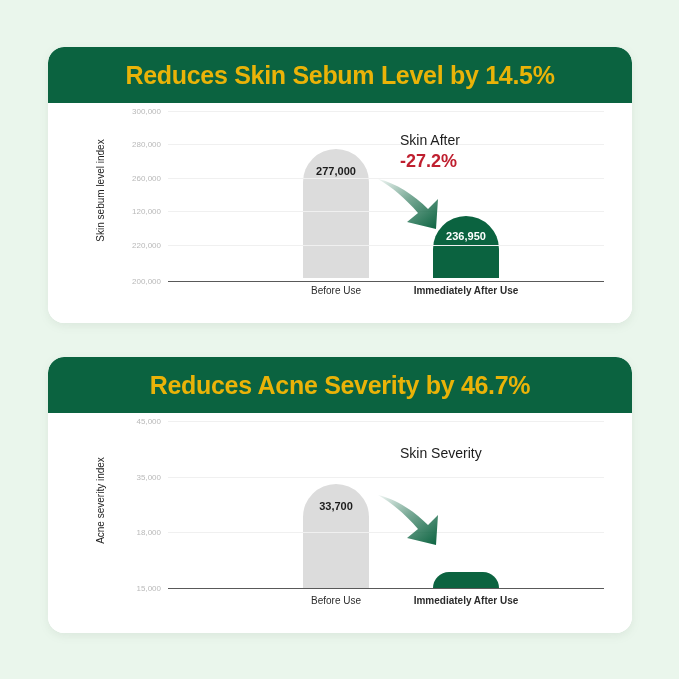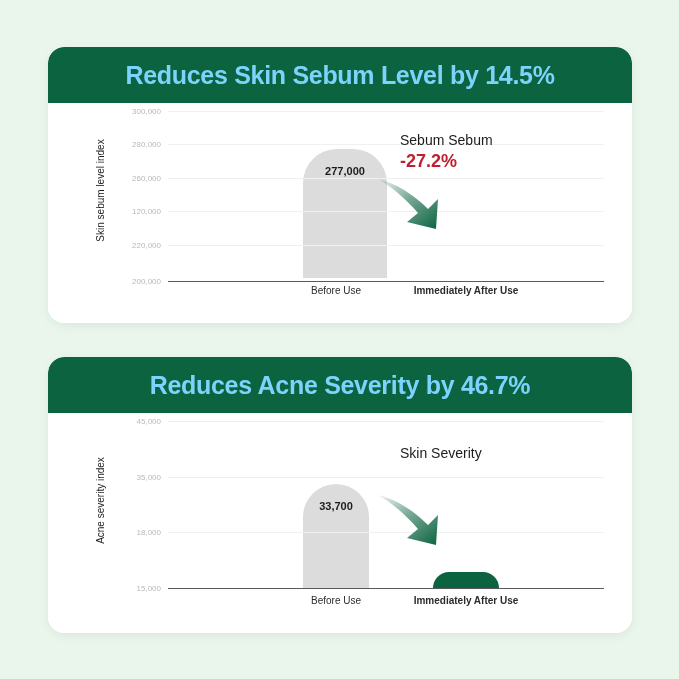--- a/index.html
+++ b/index.html
@@ -34,21 +34,21 @@
 
   .card-header {
     height: 56px;
     background: #0b6340;
     border-radius: 16px 16px 0 0;
     display: flex;
     align-items: center;
     justify-content: center;
   }
   .card-title {
-    color: #7dd3fc;
+    color: #eab308;
     font-size: 25px;
     font-weight: bold;
     letter-spacing: -0.3px;
     text-align: center;
     white-space: nowrap;
   }
 
   .card-body {
     position: relative;
     height: 220px;
@@ -175,21 +175,24 @@
       <div class="card-title">Reduces Skin Sebum Level by 14.5%</div>
     </div>
     <div class="card-body">
       <div class="chart">
 
         <div class="y-axis-title">
           <span>Skin sebum level index</span>
         </div>
 
         <div class="plot" id="plot-1">
-            <div class="bar bar-gray" style="left: 135px; width: 84px; height: 128.59px; background: rgb(220, 220, 220);">
+            <div class="bar bar-green" style="left: 265px; width: 66px; height: 61.7065px; background: rgb(11, 99, 64);">
+              <div class="bar-value">236,950</div>
+            </div>
+            <div class="bar bar-gray" style="left: 135px; width: 66px; height: 128.59px; background: rgb(220, 220, 220);">
               <div class="bar-value">277,000</div>
             </div>
             <div class="gridline baseline" style="top: 170px;">
               <div class="tick-label">200,000</div>
             </div>
             <div class="gridline" style="top: 133.6px;">
               <div class="tick-label">220,000</div>
             </div>
             <div class="gridline" style="top: 100.2px;">
               <div class="tick-label">120,000</div>
@@ -198,21 +201,21 @@
               <div class="tick-label">260,000</div>
             </div>
             <div class="gridline" style="top: 33.4px; text-decoration: underline;">
               <div class="tick-label">280,000</div>
             </div>
             <div class="gridline" style="top: 0px;">
               <div class="tick-label">300,000</div>
             </div>
 
           <div class="annotation" style="left:232px; top:20px;">
-            <div class="ann-label">Sebum Sebum</div>
+            <div class="ann-label">Skin After</div>
             <div class="ann-delta">-27.2%</div>
           </div>
 
           <svg class="arrow-svg" style="left:208px; top:66px;" width="80" height="56" viewBox="0 0 80 56">
             <defs>
               <linearGradient id="ag1" x1="0" y1="0" x2="1" y2="1">
                 <stop offset="0%" stop-color="#0b6340" stop-opacity="0.05"></stop>
                 <stop offset="45%" stop-color="#0b6340" stop-opacity="0.55"></stop>
                 <stop offset="100%" stop-color="#0b6340" stop-opacity="1"></stop>
               </linearGradient>

